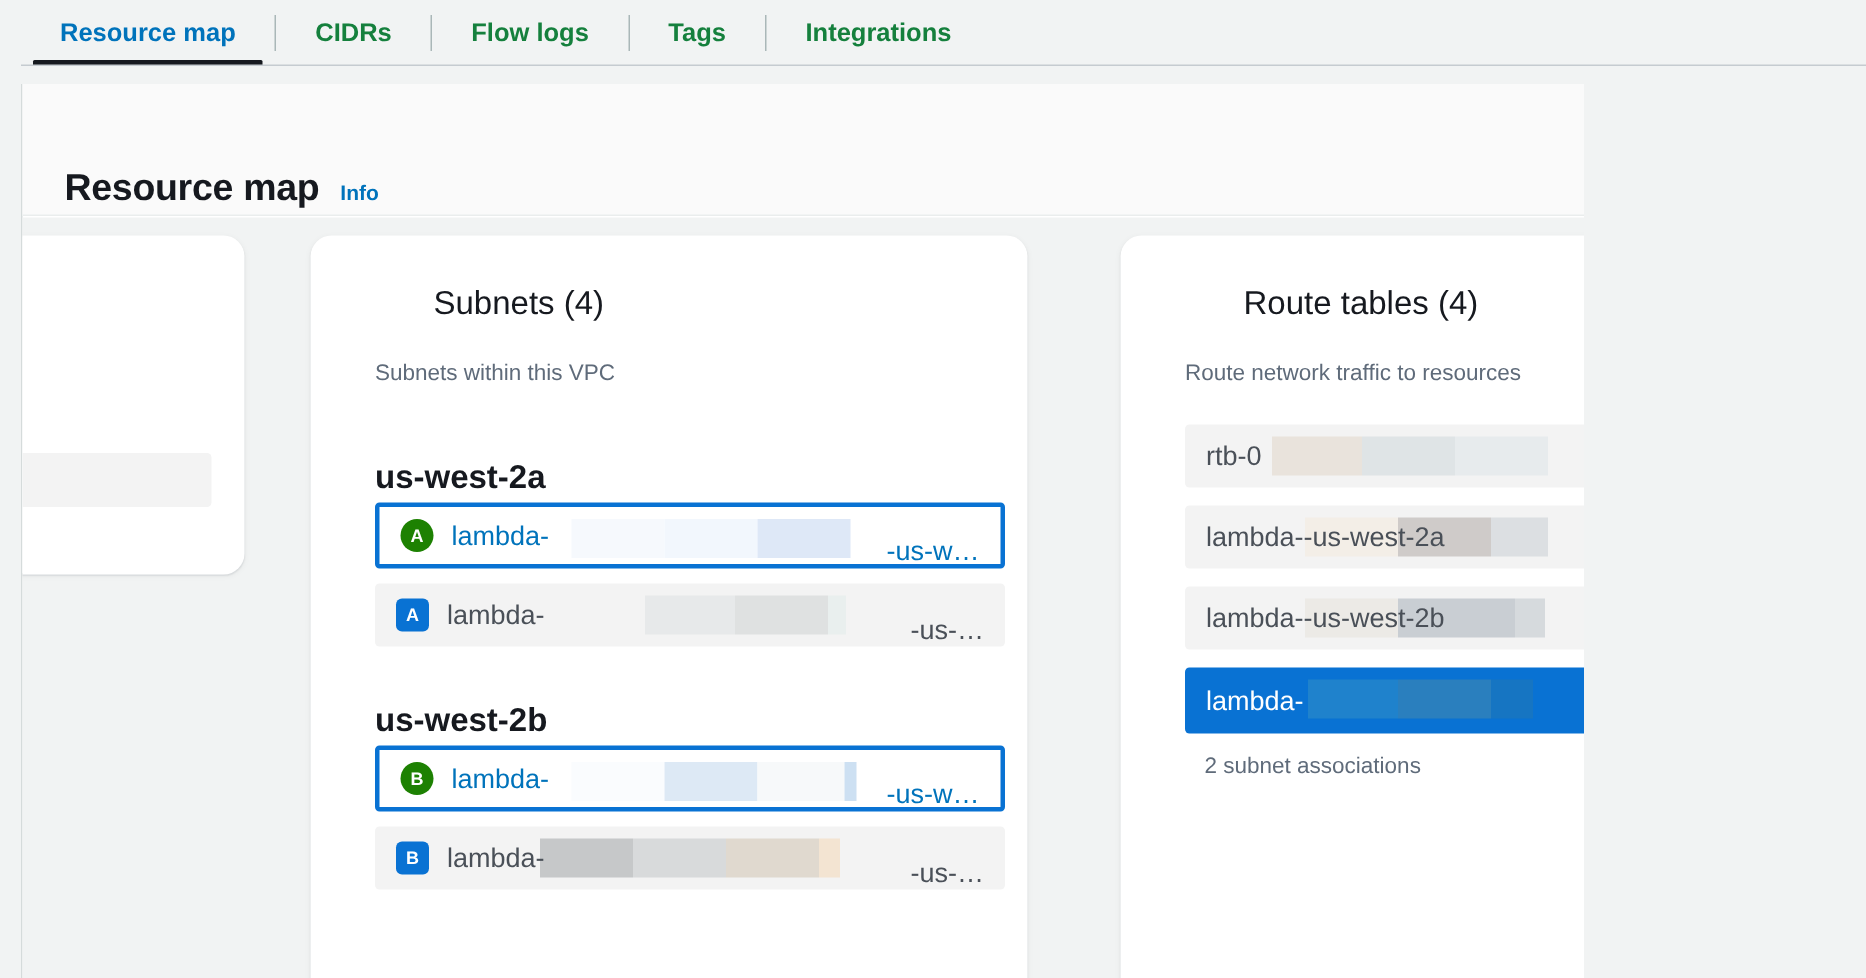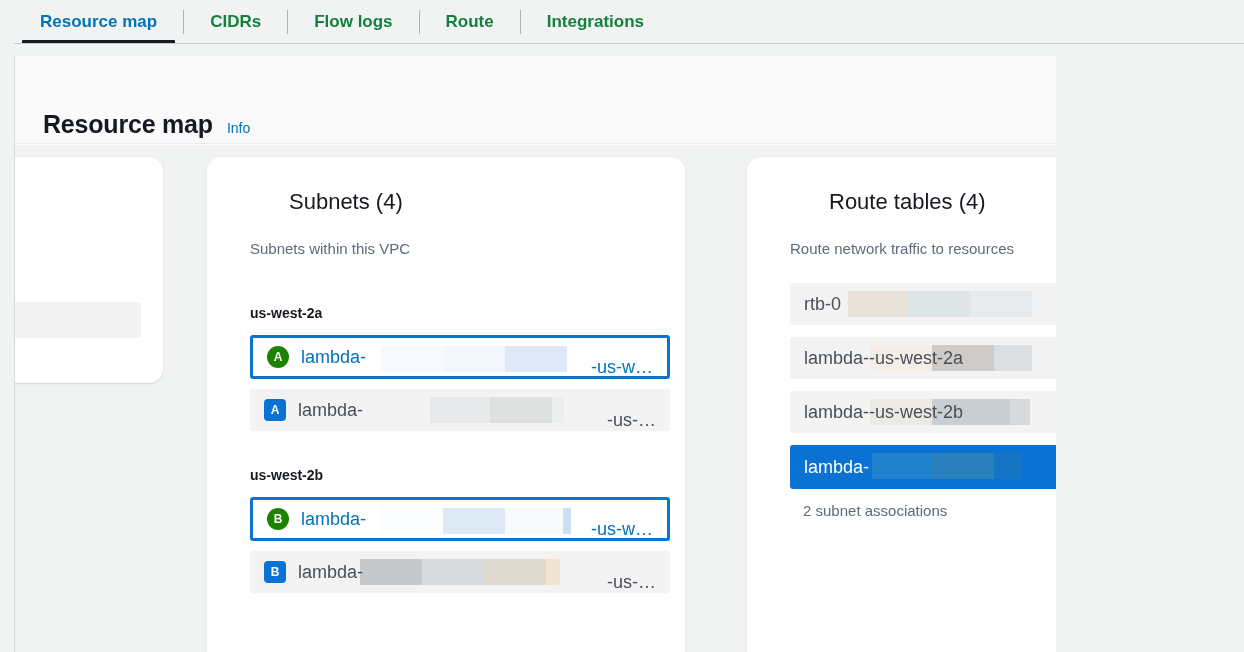--- a/index.html
+++ b/index.html
@@ -58,21 +58,21 @@
     border-bottom: 1px solid #eaeded;
   }
   .panel-title-wrap {
     position: absolute; left: 28px; top: 28px;
     display: flex; align-items: baseline; gap: 14px;
   }
   .panel-title {
     font-size: 25px; font-weight: bold; color: #16191f; letter-spacing: -0.2px;
   }
   .info-link {
-    font-size: 14px; font-weight: normal; color: #0073bb;
+    font-size: 14px; font-weight: bold; color: #0073bb;
     text-decoration: none; cursor: pointer; margin-top: 36px;
   }
 
   
   .map-canvas {
     position: absolute; left: 0; top: 89px; right: 0; bottom: 0;
     background: #f1f3f3; overflow: hidden;
   }
   .connector-svg {
     position: absolute; left: 0; top: 0; width: 1230px; height: 563px;
@@ -86,21 +86,21 @@
     border-radius: 14px;
     box-shadow: 0 1px 1px rgba(0,28,36,0.08), 0 1px 4px rgba(0,28,36,0.05);
   }
   .card-title {
     font-size: 22px; font-weight: normal; color: #16191f; margin-left: 39px;
   }
   .card-sub {
     font-size: 15px; color: #5f6b7a; margin-top: 11px;
   }
   .az-label {
-    font-size: 14px; font-weight: bold; color: #16191f;
+    font-size: 22px; font-weight: bold; color: #16191f;
   }
 
   
   .res-row {
     position: relative;
     height: 42px;
     border-radius: 3px;
     background: #f3f3f3;
     display: flex; align-items: center;
     padding: 0 14px;
@@ -169,21 +169,21 @@
       <div class="tab-sep"></div>
       <div class="tab">
         <span>CIDRs</span>
       </div>
       <div class="tab-sep"></div>
       <div class="tab">
         <span>Flow logs</span>
       </div>
       <div class="tab-sep"></div>
       <div class="tab">
-        <span>Route</span>
+        <span>Tags</span>
       </div>
       <div class="tab-sep"></div>
       <div class="tab">
         <span>Integrations</span>
       </div>
     </div>
     <div class="tabbar-underline"></div>
   </div>
 
   <div class="panel">

